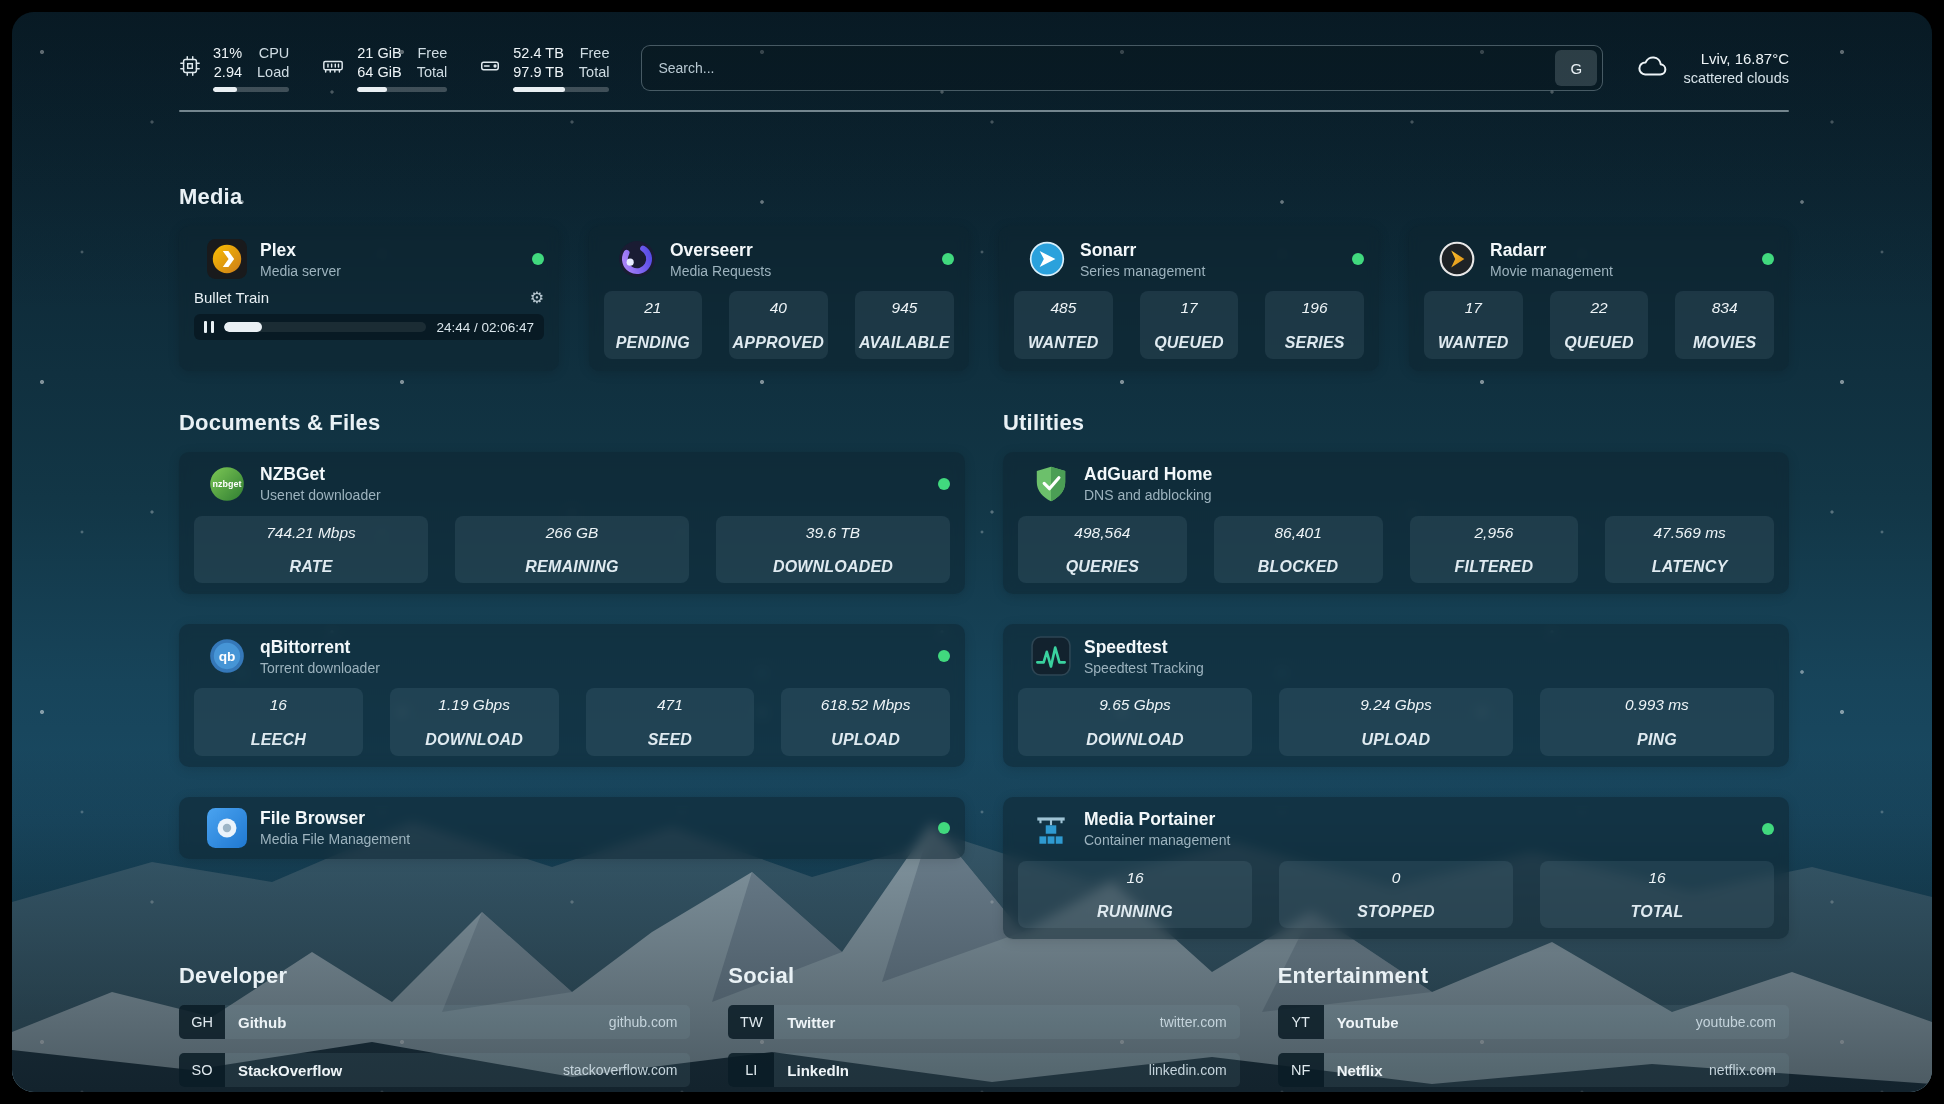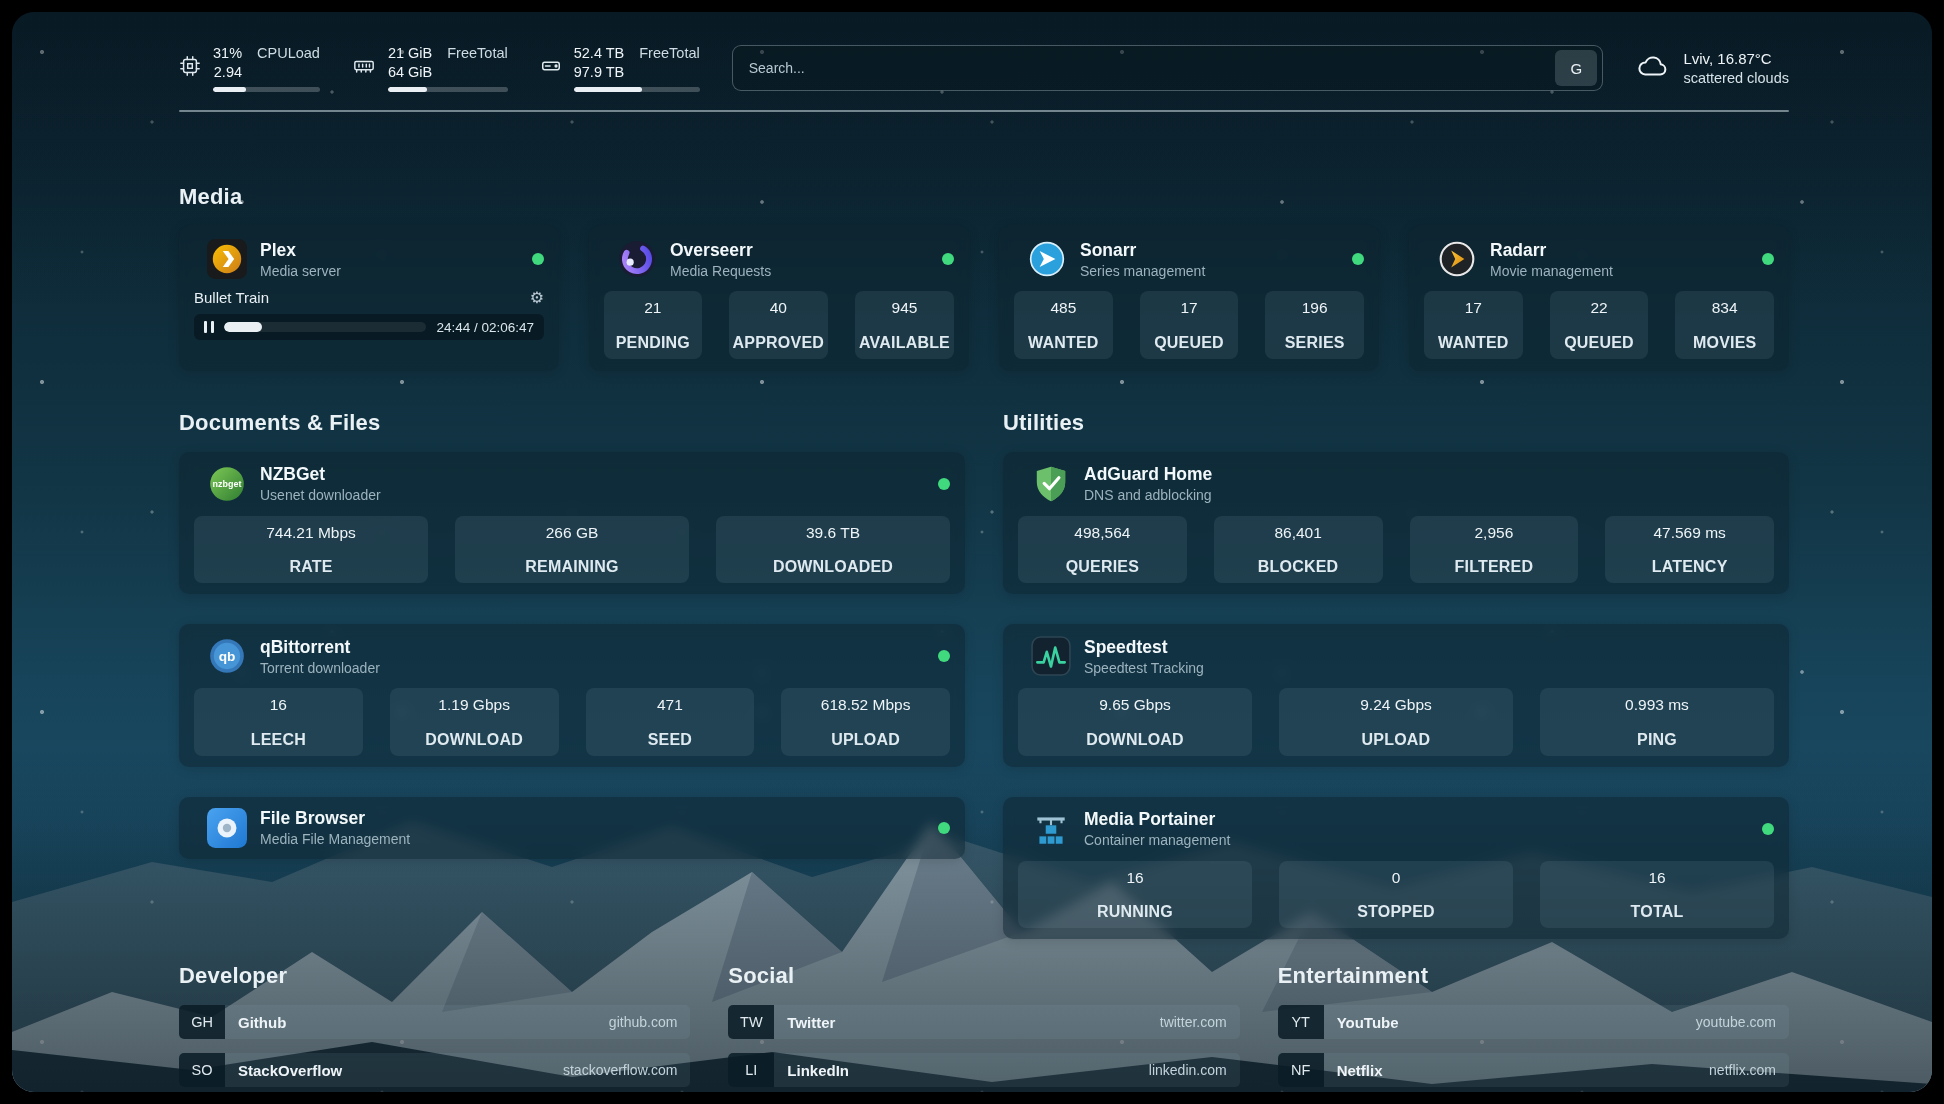--- a/index.html
+++ b/index.html
@@ -18,50 +18,50 @@
       radial-gradient(circle at 320px 80px, rgba(255,255,255,0.4) 0 1.3px, transparent 2px);
     background-size: 360px 330px, 420px 390px, 520px 470px, 300px 280px, 610px 540px; }
   .content { position:relative; z-index:2; width:1610px; margin:0 auto; padding-top:30px; }
 
   
   .topbar { display:flex; align-items:center; gap:32px; height:52px; }
   .res { display:flex; align-items:center; gap:12px; color:#dfe9ee; }
   .res-main { display:flex; flex-direction:column; gap:6px; }
   .res-rows { display:flex; gap:15px; font-size:14.5px; line-height:1.3; }
   .res-vals { display:flex; flex-direction:column; align-items:flex-end; color:#eef4f7; }
-  .res-labels { display:flex; flex-direction:row; color:#cfdce3;text-align:right; }
+  .res-labels { display:flex; flex-direction:column; color:#cfdce3;text-align:right; }
   .res-bar { height:5px; border-radius:3px; background:rgba(255,255,255,0.22); overflow:hidden; }
   .res-fill { height:100%; background:#e9eff3; border-radius:3px; }
   .search { flex:1; display:flex; align-items:center; height:46px; background:rgba(8,24,32,0.45);
             border:1.5px solid rgba(190,210,220,0.35); border-radius:9px; padding:0 5px 0 16px; }
   .search input { flex:1; background:transparent; border:none; outline:none; color:#e8f0f4; font-size:14px; font-family:inherit; }
   .search input::placeholder { color:#b9c9d2; }
   .g-btn { width:42px; height:36px; background:rgba(210,225,232,0.18); border-radius:6px; display:grid; place-items:center;
            color:#eaf1f5; font-size:15px; cursor:pointer; }
   .weather { display:flex; align-items:center; gap:12px; color:#eef4f7; }
-  .weather-lines { display:flex; flex-direction:column; gap:3px; font-size:15px; }
+  .weather-lines { display:flex; flex-direction:column; gap:3px; font-size:15px;text-align:right; }
   .weather-cond { color:#d6e2e8; font-size:14.5px; }
   .divider { margin-top:16px; height:2px; background:rgba(222,235,242,0.5); border-radius:1px; }
 
   
   .section-title { font-size:22px; font-weight:600; color:#e9f1f5; letter-spacing:.2px; }
   .media-section { margin-top:72px; }
   .cards-4 { display:grid; grid-template-columns:repeat(4,1fr); gap:30px; margin-top:16px; }
   .columns { display:grid; grid-template-columns:1fr 1fr; gap:38px; margin-top:39px; }
   .col-cards { display:flex; flex-direction:column; gap:30px; margin-top:16px; }
   .card { background:rgba(13,36,48,0.52); border-radius:10px; padding:11px 15px; backdrop-filter:blur(6px);
           box-shadow:0 2px 12px rgba(0,0,0,0.14); cursor:pointer; }
   .card.media-card { padding:12px 15px; min-height:130px; }
   .card.slim { padding:10px 15px; }
   .card-head { display:flex; align-items:center; gap:12px;margin-left:12px; }
   .app-icon { width:42px; height:42px; display:grid; place-items:center; flex:0 0 auto; }
   .app-name { font-size:17.5px; font-weight:600; color:#f3f8fa; }
   .app-desc { font-size:14px; color:#9db3be; margin-top:2px; }
   .dot { width:12px; height:12px; border-radius:50%; background:#41d97e; margin-left:auto; flex:0 0 auto; }
-  .stats { display:flex; gap:27px; margin-top:11px; }
+  .stats { display:flex; gap:27px; margin-top:11px;font-style:italic; }
   .stat { flex:1; background:rgba(170,200,215,0.10); border-radius:8px; text-align:center; padding:8px 4px 7px; }
   .stat-value { font-size:15.5px; color:#eef4f7; line-height:1.2; }
   .stat-label { font-size:16px; font-weight:700; color:#dfeaf0; margin-top:16px; letter-spacing:.2px; }
 
   
   .player { margin-top:9px; }
   .player-head { display:flex; align-items:center; justify-content:space-between; }
   .player-title { font-size:15px; color:#e9f1f5; }
   .gear { color:#b9c9d2; font-size:16px; cursor:pointer; line-height:1; }
   .player-bar { margin-top:8px; height:26px; background:rgba(6,20,27,0.65); border-radius:6px; display:flex; align-items:center;

